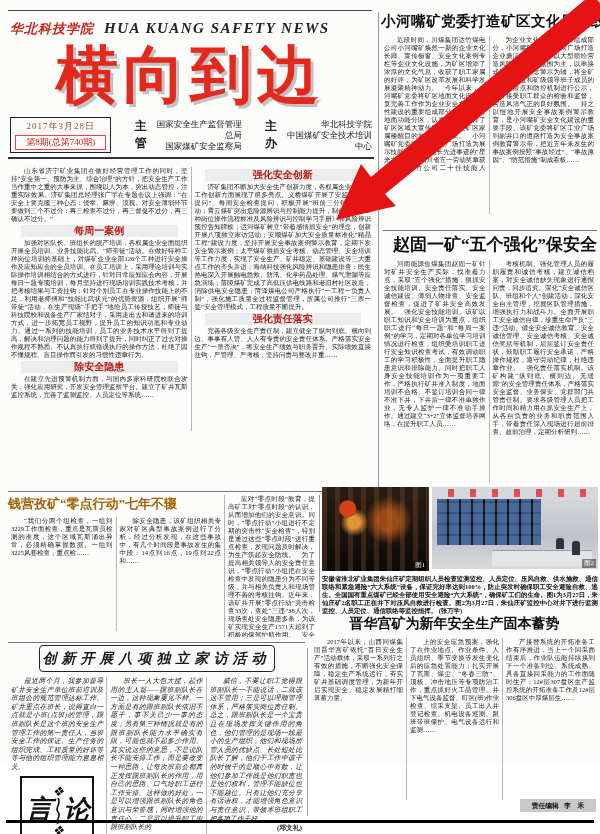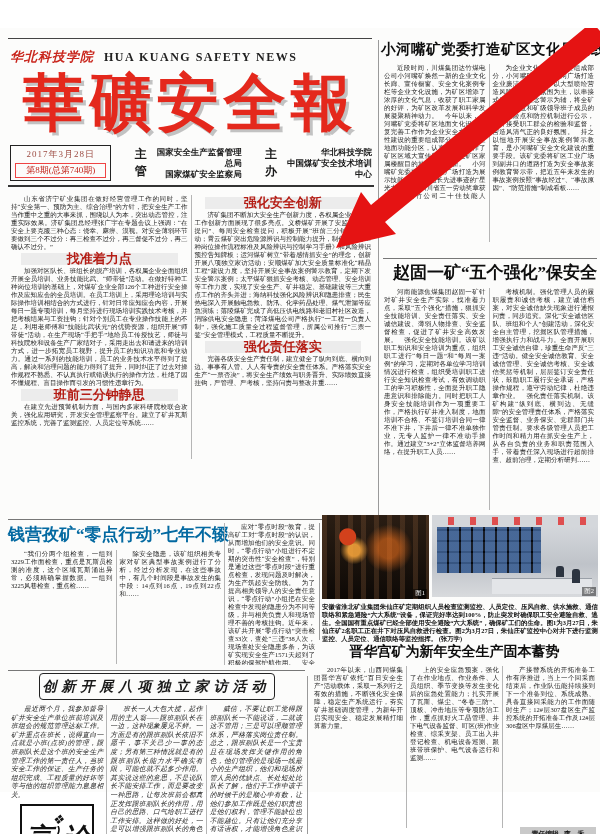--- a/index.html
+++ b/index.html
@@ -1,45 +1,45 @@
 <!DOCTYPE html>
 <html><head>
 <meta charset="utf-8">
 <style>
   * { margin:0; padding:0; box-sizing:border-box; }
   html,body { width:600px; height:834px; background:#fff; overflow:hidden;
               font-family:"Liberation Serif","DejaVu Serif",serif; color:#1a1a1a; }
-  .sheet { position:relative; width:600px; height:764px; background:#fcfcfb;margin-top:28px; }
+  .sheet { position:relative; width:600px; height:764px; background:#fcfcfb; }
 
   
   .top-rule { position:absolute; left:8px; top:10px; width:364px; height:1px; background:#444; }
   .hdr-row { position:absolute; left:10px; top:20px; width:360px; display:flex; align-items:baseline; gap:10px; }
   .school { color:#c9261d; font-style:italic; font-weight:bold; font-size:13px; letter-spacing:1px; }
-  .eng { font-size:12px; letter-spacing:1.5px; font-weight:bold; color:#222; }
+  .eng { font-size:15px; letter-spacing:1.5px; font-weight:bold; color:#222;font-style:italic; }
   .issn { font-size:8.5px; font-weight:bold; color:#222; }
   .masthead { position:absolute; left:8px; top:40px; width:364px; text-align:center;
               font-size:62px; font-weight:900; color:#e4281c; letter-spacing:5px; line-height:70px;
               text-shadow:3px 3px 0 #c2c2c2; font-family:"Liberation Serif",serif; white-space:nowrap; }
   .pub-row { position:absolute; left:10px; top:117px; width:362px; display:flex; align-items:center; }
   .datebox { border:1.5px solid #222; padding:2px 4px; text-align:center; width:112px; }
   .dateline { font-size:9px; color:#9c4a41; letter-spacing:1px; }
   .issuebox { margin-top:2px; border:1px solid #ef4444; color:#c3251c; font-size:9px; padding:0 2px; }
   .pub-grp { display:flex; align-items:center; margin-left:14px;text-align:right; }
   .pub-label { font-size:12px; font-weight:900; margin-right:4px; }
-  .pub-lines { font-size:8.5px; font-weight:bold; line-height:11px; }
+  .pub-lines { font-size:8.5px; font-weight:normal; line-height:11px; }
   .hdr-bottom-rule { position:absolute; left:8px; top:157px; width:366px; height:2px; background:#333; }
 
   
   .bd { font-size:6.5px; line-height:8px; text-align:justify; color:#1b1b1b; overflow:hidden; }
   .bd p { text-indent:13px; margin-bottom:1px; }
   .cols { display:flex; }
   .cols > div { flex:1; padding:0 3px; overflow:hidden; }
   .cols > div + div { border-left:1px solid #b5b5b5; }
   .sub { text-align:center; color:#b51d15; background:#ececec; font-weight:bold;
-         font-size:13px; line-height:12px; margin:2px 10px; }
+         font-size:10px; line-height:12px; margin:2px 10px; }
   .vrule { position:absolute; width:1px; background:#9a9a9a; }
   .hrule { position:absolute; height:1px; background:#777; }
 
   
   .main-art { position:absolute; left:8px; top:163px; width:366px; }
   .main-title { text-align:center; font-size:30px; font-weight:900; letter-spacing:8px;
                 color:#000; white-space:nowrap; }
   .main-subtitle { text-align:center; color:#c3251c; font-size:12px; font-style:italic;
                    font-weight:bold; margin-top:3px; letter-spacing:1px; }
   .main-body { height:264px; margin-top:4px; }
@@ -49,21 +49,21 @@
   .hl-black { font-weight:900; color:#0d0d0d; white-space:nowrap; }
   .xhz-title { font-size:14.5px; text-align:center; letter-spacing:0.5px; }
   .xhz-body { height:178px; margin-top:5px; }
   .art-zg { position:absolute; left:381px; top:233px; width:216px; }
   .zg-title { font-size:17px; text-align:right; }
   .zg-body { height:222px; margin-top:4px; }
 
   
   .art-qy { position:absolute; left:8px; top:495px; width:310px; display:flex; }
   .qy-left { width:216px; }
-  .qy-title { color:#0369a1; font-size:17px; font-weight:900; white-space:nowrap;text-align:right; }
+  .qy-title { color:#a16207; font-size:13px; font-weight:900; white-space:nowrap; }
   .qy-leftbody { height:114px; margin-top:4px; }
   .qy-right { width:94px; border-left:1px solid #b5b5b5; padding:0 3px; height:142px; }
 
   
   .art-bq { position:absolute; left:8px; top:645px; width:297px; }
   .bq-titlebox { width:236px; margin:0 auto; border:1.5px solid #222; border-radius:4px;
                  text-align:center; padding:3px 0; }
   .bq-title { font-size:14px; font-weight:900; letter-spacing:5px; font-style:italic; white-space:nowrap; }
   .bq-body-wrap { display:flex; margin-top:5px; height:166px; }
   .bq-col { flex:1; padding:0 3px; overflow:hidden; }
@@ -120,21 +120,21 @@
 </head>
 <body>
 
 <div class="sheet">
 
   <div class="top-rule"></div>
   <div class="hdr-row">
     <span class="school">华北科技学院</span>
     <span class="eng">HUA KUANG SAFETY NEWS</span>
   </div>
-  <div class="masthead">華礦安全報</div>
+  <div class="masthead">横向到边</div>
   <div class="pub-row">
     <div class="datebox">
       <div class="dateline">2017年3月28日</div>
       <div class="issuebox">第8期(总第740期)</div>
     </div>
     <div class="pub-grp">
       <span class="pub-label">主管</span>
       <span class="pub-lines">
         <span>国家安全生产监督管理总局</span><br>
         <span>国家煤矿安全监察局</span>
@@ -147,23 +147,23 @@
         <span>中国煤矿安全技术培训中心</span>
       </span>
     </div>
   </div>
   <div class="hdr-bottom-rule"></div>
 
   <div class="main-art">
     <div class="main-body cols">
       <div class="bd">
         <p>山东省济宁矿业集团在做好经营管理工作的同时，坚持“安全第一、预防为主、综合治理”的方针，把安全生产工作当作重中之重的大事来抓，围绕以人为本，突出动态管控，注重实际效果。济矿集团总经理张广宇在专题会议上强调：“在安全上要克服三种心态：侥幸、麻痹、漠视。对安全薄弱环节要做到三个不过分：再三检查不过分，再三督促不过分，再三确认不过分。”</p>
-        <div class="sub">找准着力点</div>
+        <div class="sub">每周一案例</div>
         <p>加强对区队长、班组长的脱产培训，各权属企业全面组织开展全员培训、业务技能比武、“师带徒”活动。在做好特种工种岗位培训的基础上，对煤矿企业全部126个工种进行安全操作及应知应会的全员培训。在员工培训上，采用理论培训与实际操作培训相结合的方式进行，针对日常应知应会内容，开展每日一题专项培训，每月坚持进行现场培训实践技术考核，并把考核结果与工资挂钩；针对个别员工在专业操作技能上的不足，利用老师傅和“技能比武状元”的优势资源，组织开展“师带徒”活动，在生产现场“手把手”地给员工传授技艺，师徒与科技院校和设备生产厂家结对子，采用走出去和请进来的培训方式，进一步拓宽员工视野，提升员工的知识功底和专业动力。通过一系列的技能培训，员工的业务技术水平得到了提高，解决和治理问题的能力得到了提升，同时纠正了过去对操作规程不熟悉、不认真执行或错误执行的操作方法，杜绝了因不懂规程、盲目操作而引发的习惯性违章行为。</p>
-        <div class="sub">班前三分钟静思</div>
+        <div class="sub">除安全隐患</div>
         <p>在建立先进预警机制方面，与国内多家科研院校联合攻关，强化应用研究，开发安全管理监察平台。建立了矿井瓦斯监控系统，完善了监测监控、人员定位等系统……</p>
       </div>
       <div class="bd">
         <div class="sub">强化安全创新</div>
         <p>济矿集团不断加大安全生产创新力度，各权属企业在安全工作创新方面展现了很多亮点。义桥煤矿开展了安监员“每日提问”、每周安全检查提问，积极开展“班前三分钟静思”活动；霄云煤矿突出危险源辨识与控制能力提升，制作了《各工种岗位操作流程标准及风险辨识与控制学习手册》和风险辨识预控告知牌板；运河煤矿树立“带着感情抓安全”的理念，创新开展八项独立家访活动；安顺煤矿加大安全质量标准化“精品工程”建设力度，坚持开展安全事故案例警示教育，定期下发安全警示案例；太平煤矿狠抓安全考核、动态管理、安全培训等工作力度，实现了安全生产、矿井稳定、基础建设等三大重点工作的齐头并进；海纳科技强化风险辨识和隐患排查；民生热电深入开展触电急救、防汛、化学药品处理、煤气泄漏等应急演练；落陵煤矿完成了高低压供电线路和老旧村社区改造，消除供电安全隐患；菏泽煤电公司严格执行“一工程一负责人制”，强化施工质量全过程监督管理，所属公司推行“三票一签”安全管理模式，工程质量不断提升。</p>
         <div class="sub">强化责任落实</div>
         <p>完善各级安全生产责任制，建立健全了纵向到底、横向到边、事事有人管、人人有专责的安全责任体系。严格落实安全生产“一票否决”，将安全生产绩效与职务晋升、实际绩效直接挂钩，严管理、严考核，坚持问责与整改并重……</p>
       </div>
     </div>
   </div>

